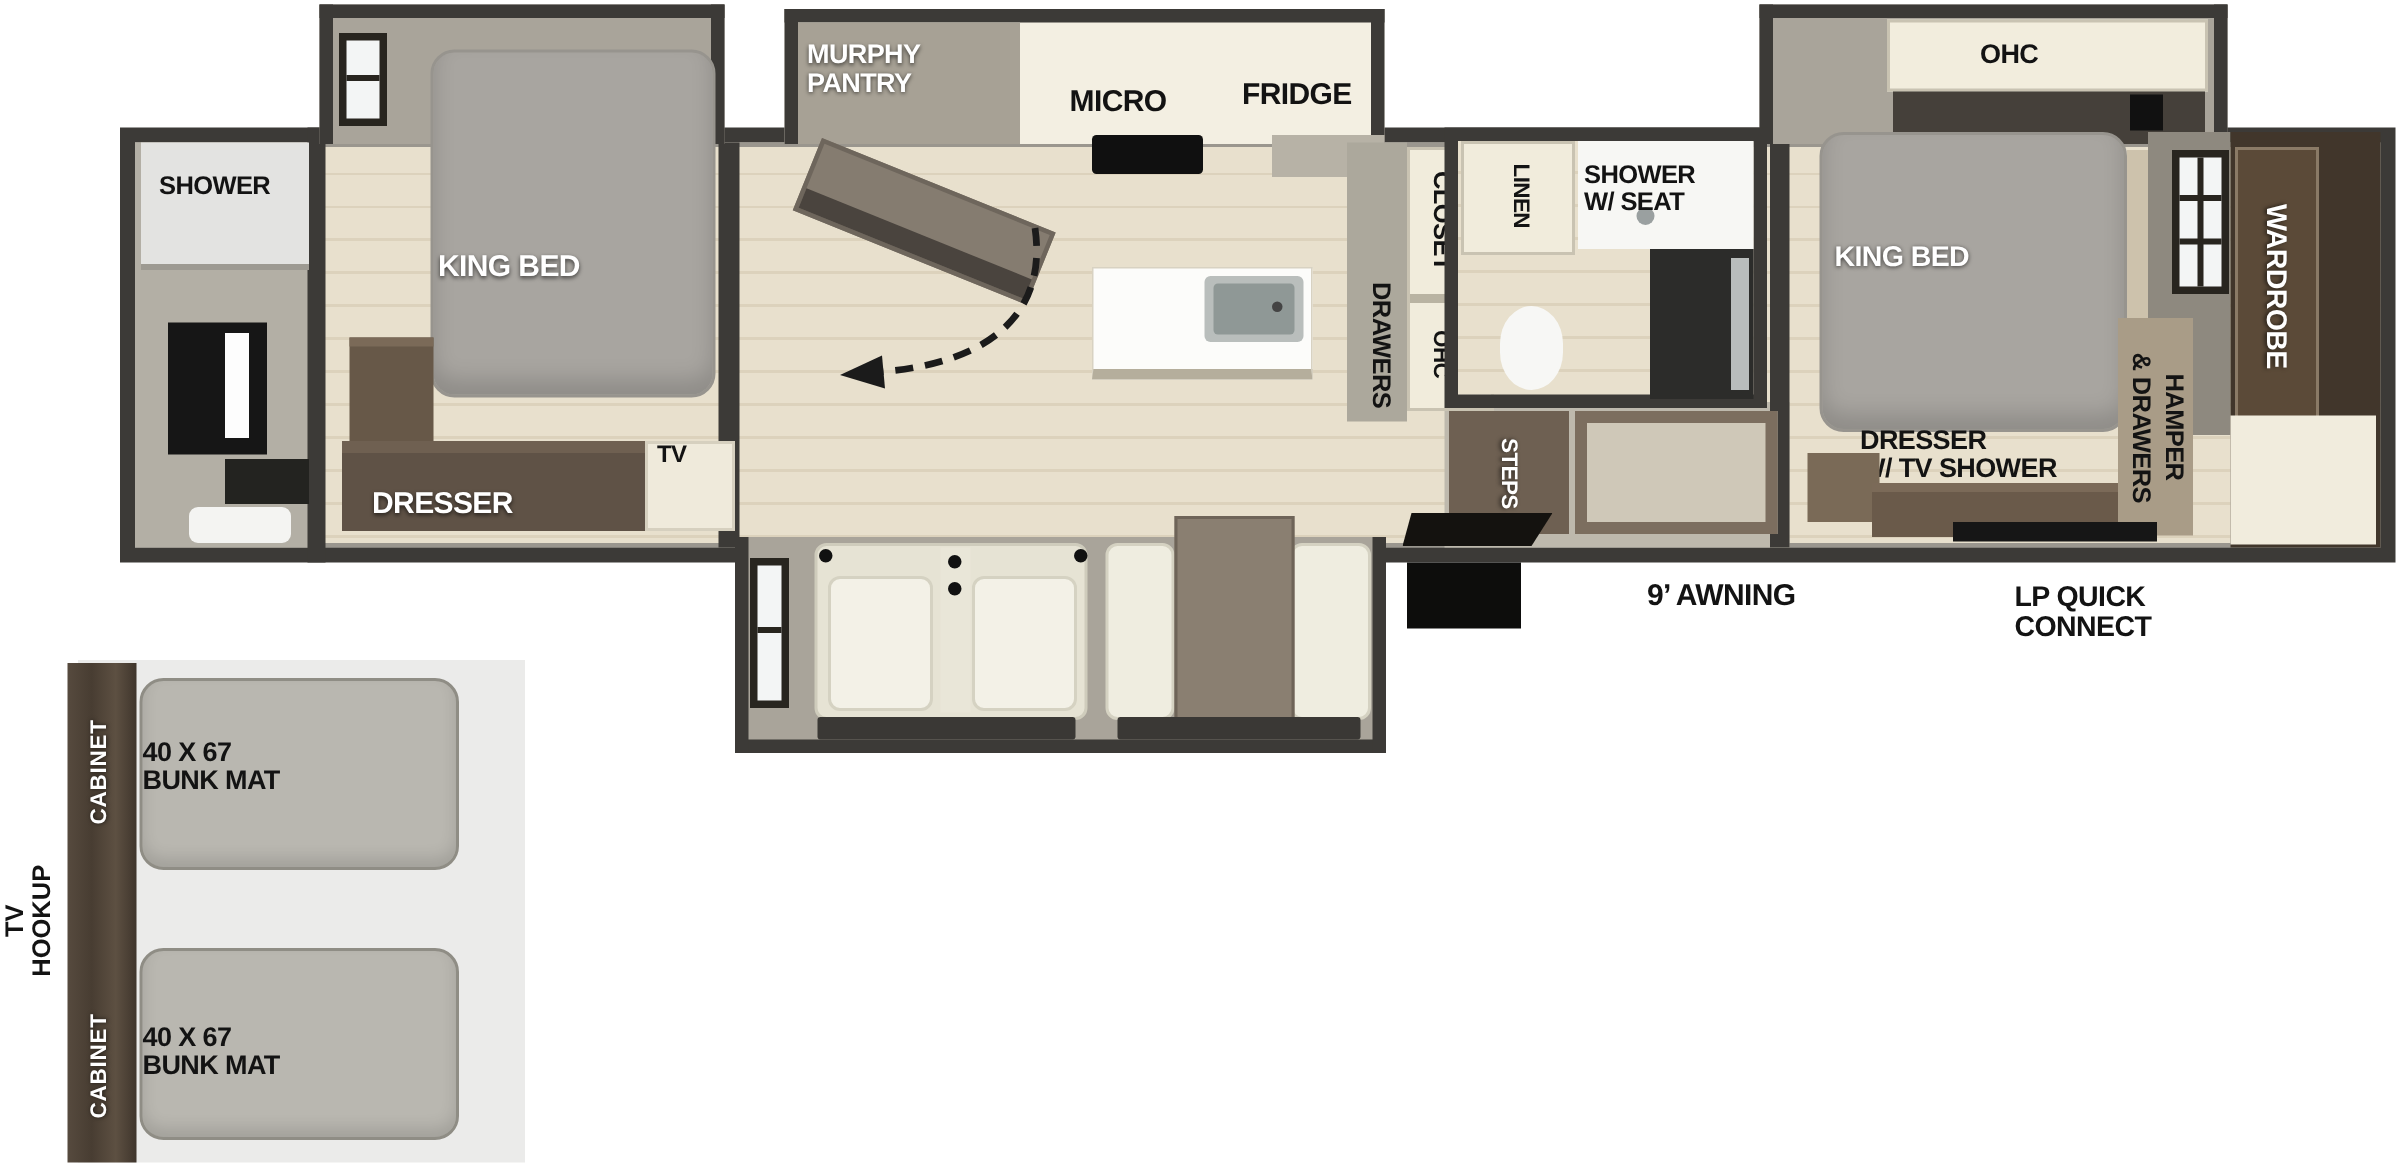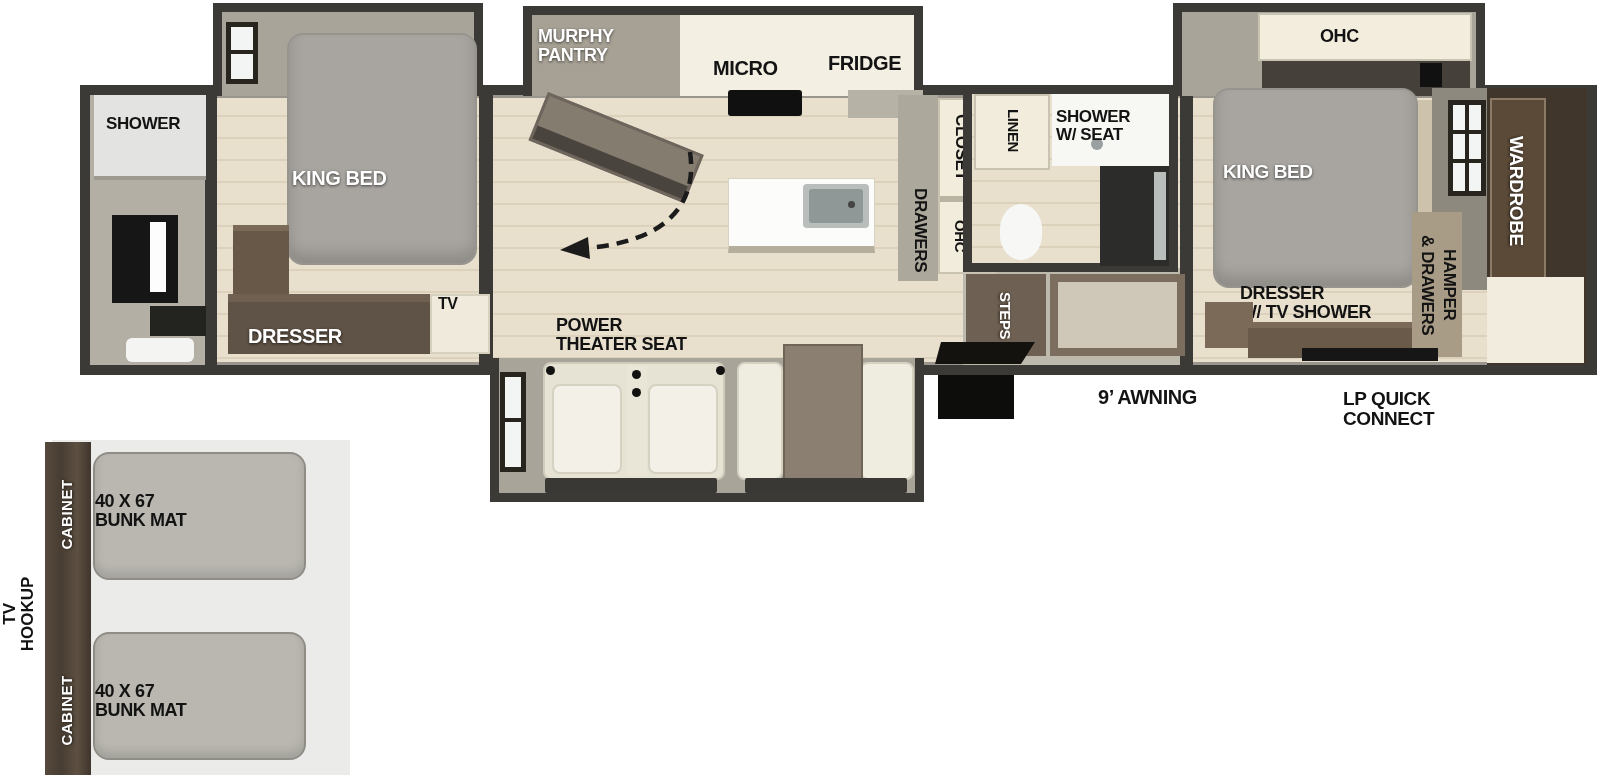--- a/index.html
+++ b/index.html
@@ -81,24 +81,20 @@
   <svg class="abs" style="left:552px;top:146px;" width="150" height="118" viewBox="0 0 150 118">
     <path d="M138,6 C146,60 112,96 34,102" fill="none" stroke="#1b1b1b" stroke-width="4.5" stroke-dasharray="12 8"></path>
     <polygon points="36,91 8,104 38,113" fill="#1b1b1b"></polygon>
   </svg>
 
   <div class="abs" style="left:728px;top:178px;width:147px;height:75px;background:#fcfcfa;border:1px solid #d8d2c2;border-bottom:7px solid #b5ae9c;"></div>
   <div class="abs" style="left:803px;top:184px;width:66px;height:44px;background:#b9bebc;border-radius:4px;"></div>
   <div class="abs" style="left:809px;top:189px;width:54px;height:34px;background:#8f9896;border-radius:3px;"></div>
   <div class="abs" style="left:848px;top:201px;width:7px;height:7px;background:#444;border-radius:50%;"></div>
 
-  <div class="lbl" style="left:556px;top:316px;width:168px;font-size:18px;">
-    <span>POWER</span>
-    <span>THEATER SEAT</span>
-  </div>
   <div class="abs window win-h2" style="left:500px;top:372px;width:26px;height:100px;"></div>
   <div class="abs" style="left:543px;top:362px;width:182px;height:118px;background:#e6e3d4;border:2px solid #cfccbc;border-radius:8px;"></div>
   <div class="abs" style="left:552px;top:384px;width:70px;height:90px;background:#f3f1e7;border:2px solid #d5d2c2;border-radius:8px;"></div>
   <div class="abs" style="left:648px;top:384px;width:70px;height:90px;background:#f3f1e7;border:2px solid #d5d2c2;border-radius:8px;"></div>
   <div class="abs" style="left:627px;top:365px;width:20px;height:110px;background:#e9e6d8;"></div>
   <div class="abs" style="left:546px;top:366px;width:9px;height:9px;background:#111;border-radius:50%;"></div>
   <div class="abs" style="left:632px;top:370px;width:9px;height:9px;background:#111;border-radius:50%;"></div>
   <div class="abs" style="left:632px;top:388px;width:9px;height:9px;background:#111;border-radius:50%;"></div>
   <div class="abs" style="left:716px;top:366px;width:9px;height:9px;background:#111;border-radius:50%;"></div>
 

